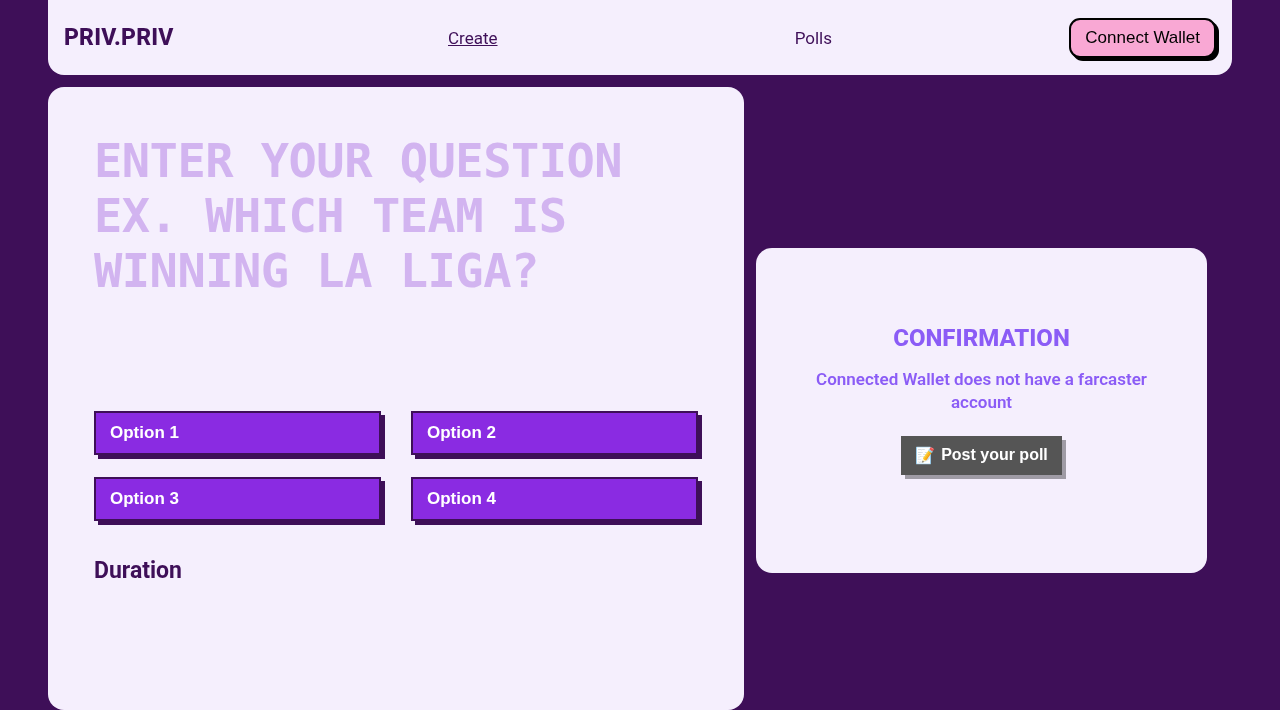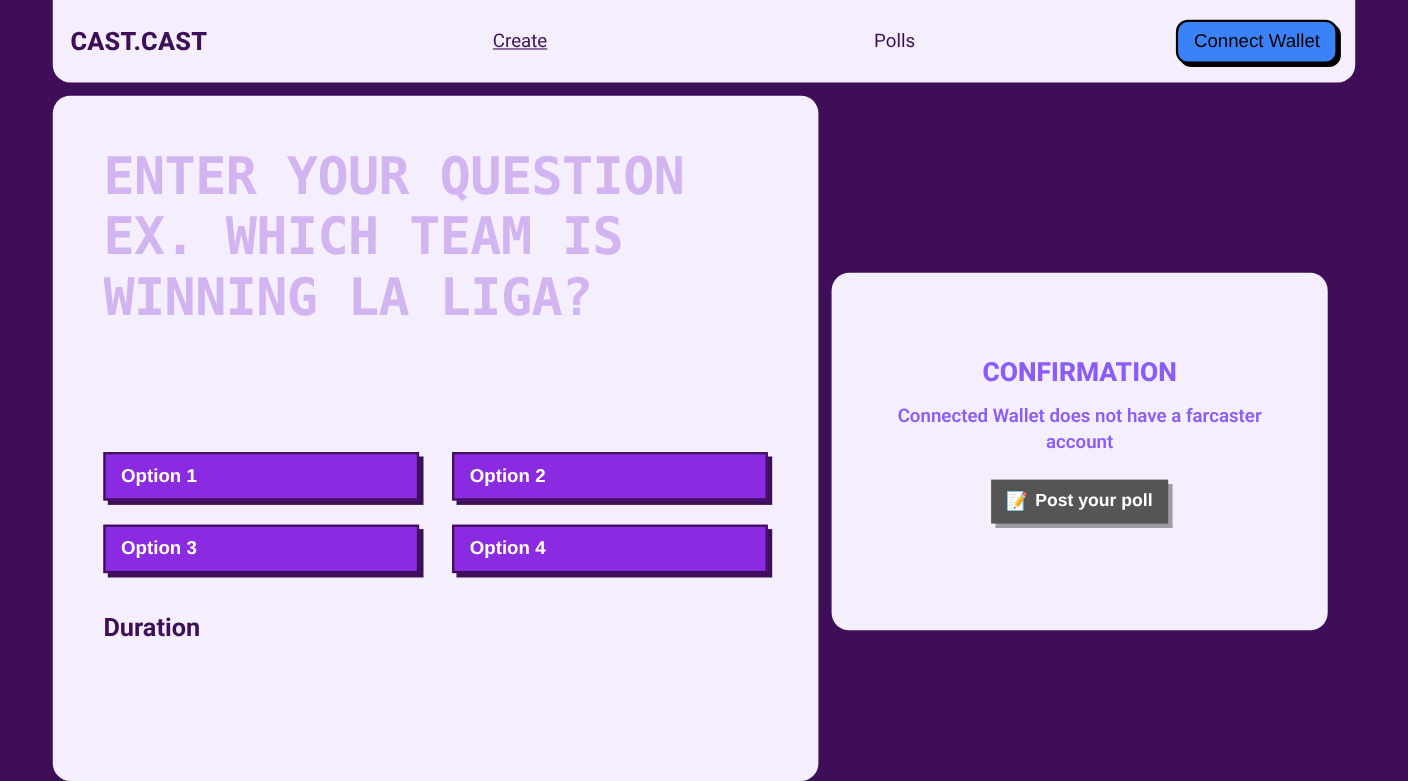--- a/index.html
+++ b/index.html
@@ -35,21 +35,21 @@
     gap: 16px;
   }
   .nav a {
     color: #3e0f58;
     font-size: 17px;
     text-decoration: none;
   }
   .nav a.active { text-decoration: underline; }
   .actions { flex: 1; display: flex; justify-content: flex-end; }
   .connect-btn {
-    background: #3b82f6;
+    background: #f9a8d4;
     border: 2px solid #000;
     border-radius: 11px;
     padding: 8px 14px;
     font-size: 17px;
     font-weight: 500;
     box-shadow: 3px 3px 0 0 #000;
     cursor: pointer;
   }
 
   
@@ -190,21 +190,21 @@
     cursor: pointer;
     display: inline-flex;
     align-items: center;
     gap: 6px;
   }
 </style>
 </head>
 <body>
 
 <header class="header">
-  <div class="brand">CAST.CAST</div>
+  <div class="brand">PRIV.PRIV</div>
   <nav class="nav">
     <a href="#" class="active">Create</a>
     <a href="#">Polls</a>
   </nav>
   <div class="actions">
     <button class="connect-btn">Connect Wallet</button>
   </div>
 </header>
 
 <main class="main">

